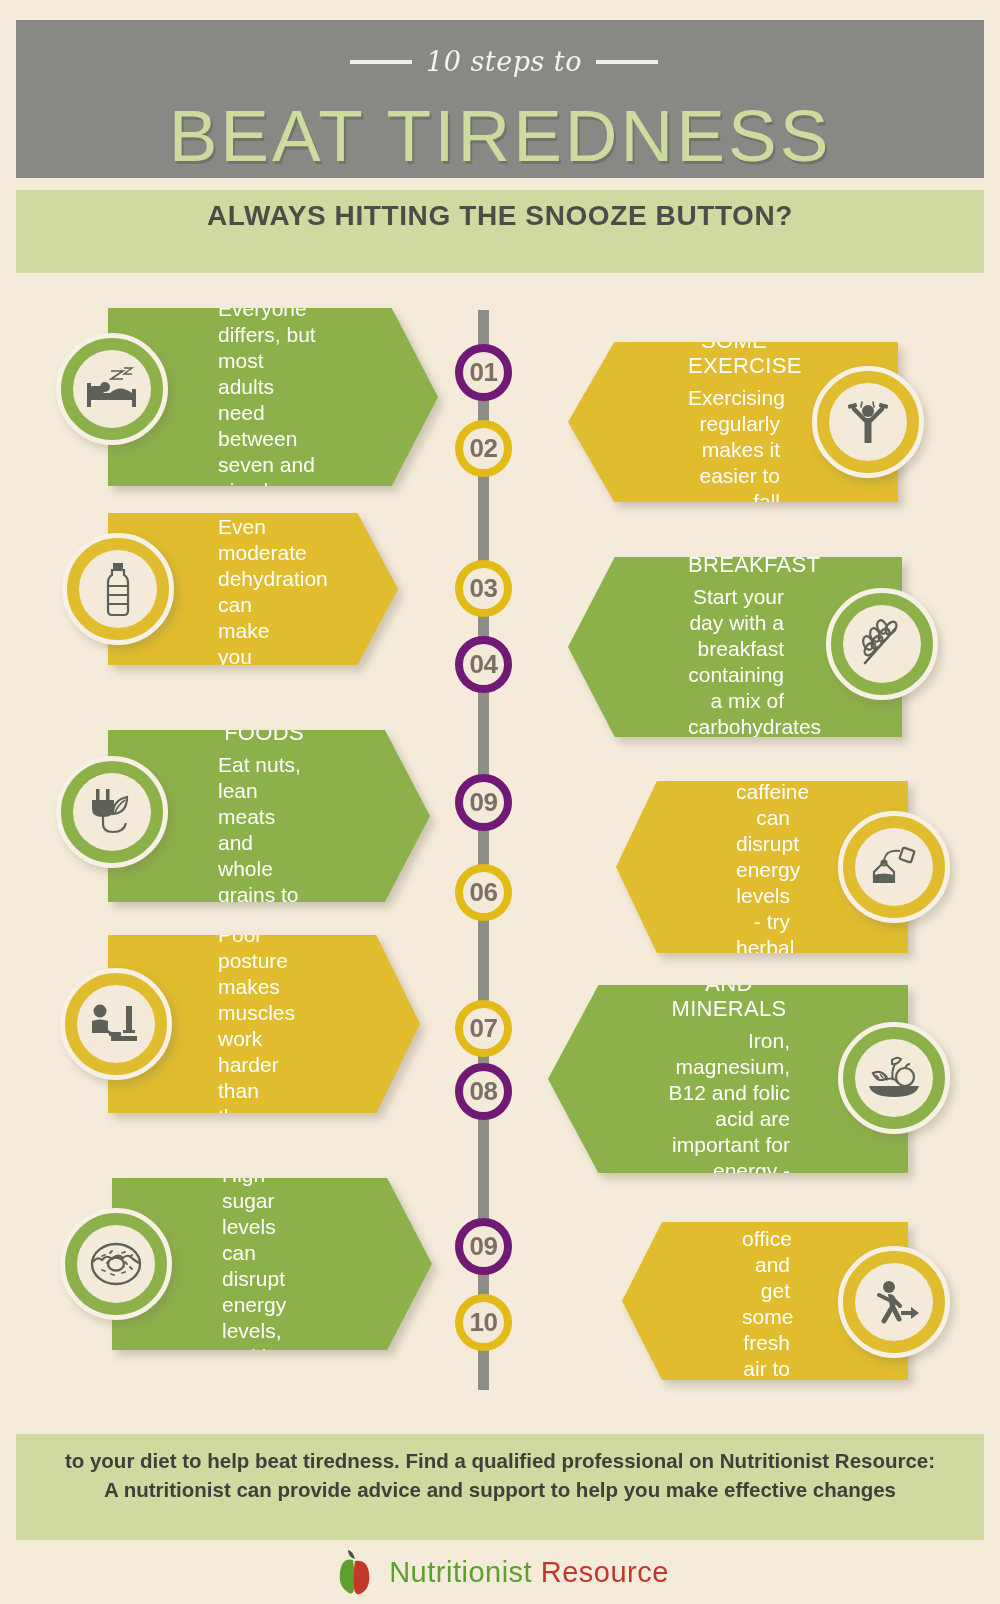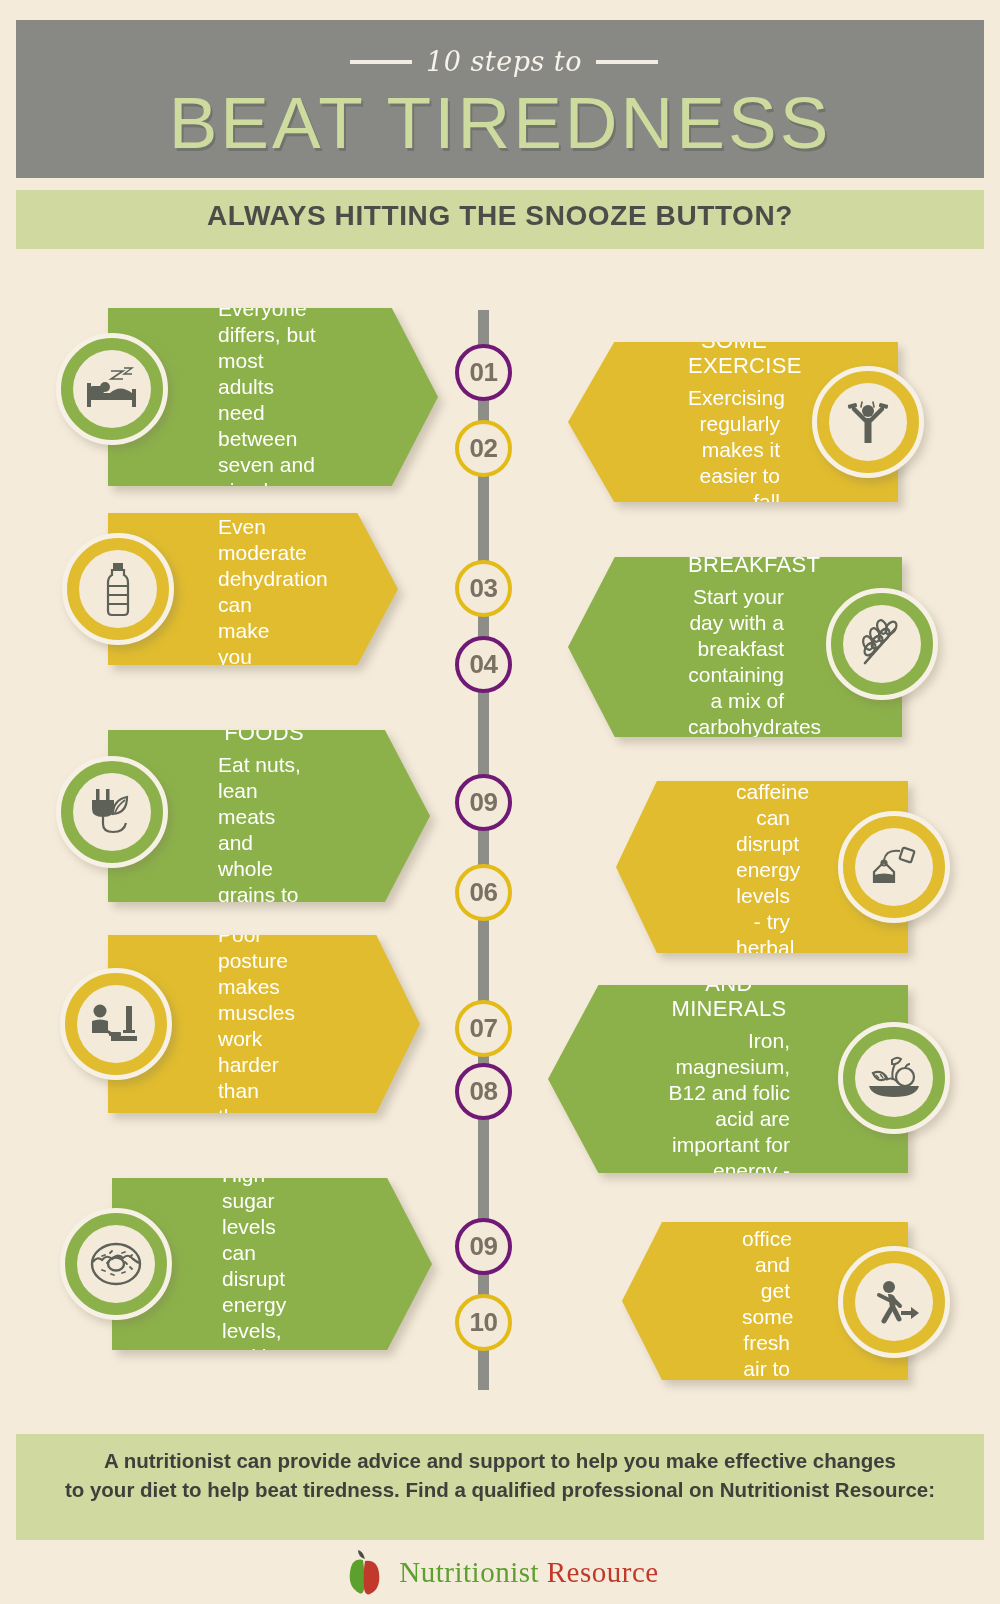--- a/index.html
+++ b/index.html
@@ -45,30 +45,30 @@
     color: #F7F3EA;
     letter-spacing: 0.5px;
     white-space: nowrap;
   }
   .big-title {
     font-size: 73px;
     line-height: 80px;
     font-weight: 400;
     letter-spacing: 3px;
     color: #CEDB9E;
-    margin-top: 6px;
+    margin-top: 19px;
     text-shadow: 2px 3px 0 rgba(60,60,55,0.28);
     font-family: "Liberation Sans", sans-serif;
   }
 
   
   .sub-band {
     position: absolute;
     left: 16px; top: 190px;
-    width: 968px; height: 59px;
+    width: 968px; height: 83px;
     background: #CFD9A0;
     text-align: center;
     padding-top: 10px;
   }
   .sub-q {
     font-size: 28px;
     font-weight: bold;
     color: #4C4C48;
     letter-spacing: 0.6px;
   }
@@ -86,21 +86,21 @@
     width: 11px;
     height: 1080px;
     background: #8E8E88;
   }
   .node {
     position: absolute;
     left: 455px;
     width: 57px; height: 57px;
     border-radius: 50%;
     background: #F3EADA;
-    border: 4px solid #701a75;
+    border: 8px solid #701a75;
     display: flex;
     align-items: center;
     justify-content: center;
     font-size: 26px;
     font-weight: bold;
     color: #7A7164;
     letter-spacing: -0.5px;
   }
   .node.yellow { border-color: #E2BB19; }
 
@@ -187,21 +187,21 @@
   .logo-row {
     position: absolute;
     left: 0; top: 1548px;
     width: 1000px;
     display: flex;
     align-items: center;
     justify-content: center;
     gap: 10px;
   }
   .logo-text {
-    font-family: Liberation Serif, serif;
+    font-family: Liberation Sans, sans-serif;
     font-size: 29px;
     letter-spacing: 0.5px;
   }
   .logo-text .n { color: #5CA02E; }
   .logo-text .r { color: #C0392B; }
 </style>
 </head>
 <body>
 
 <div id="page">
@@ -432,22 +432,22 @@
         <path d="M22 22 L12 17" stroke="#5E6158" stroke-width="4" stroke-linecap="round"></path>
         <path d="M27 22 L33 28" stroke="#5E6158" stroke-width="4" stroke-linecap="round"></path>
         <path d="M24 31 L17 43" stroke="#5E6158" stroke-width="5" stroke-linecap="round"></path>
         <path d="M27 31 L32 41" stroke="#5E6158" stroke-width="5" stroke-linecap="round"></path>
         <path d="M34 33 h10 v-4 l8 6 l-8 6 v-4 h-10 z" fill="#5E6158"></path>
       </svg>
     </div>
   </div>
 
   <div class="foot-band">
+    <div>to your diet to help beat tiredness. Find a qualified professional on Nutritionist Resource:</div>
     <div>A nutritionist can provide advice and support to help you make effective changes</div>
-    <div>to your diet to help beat tiredness. Find a qualified professional on Nutritionist Resource:</div>
   </div>
 
   <div class="logo-row">
     <svg width="48" height="48" viewBox="0 0 48 48">
       <path d="M22 12 q-11 -3 -13 12 q-2 15 9 21 q4 2 5 -4 q1 -16 -1 -29 z" fill="#5CA02E"></path>
       <path d="M24 13 q12 -2 14 12 q2 16 -9 21 q-5 2 -6 -6 q-1 -16 1 -27 z" fill="#C0392B"></path>
       <path d="M24 11 q-2 -8 -7 -9 q0 7 7 9 z" fill="#4C4C48"></path>
     </svg>
     <span class="logo-text">
       <span class="n">Nutritionist</span>

